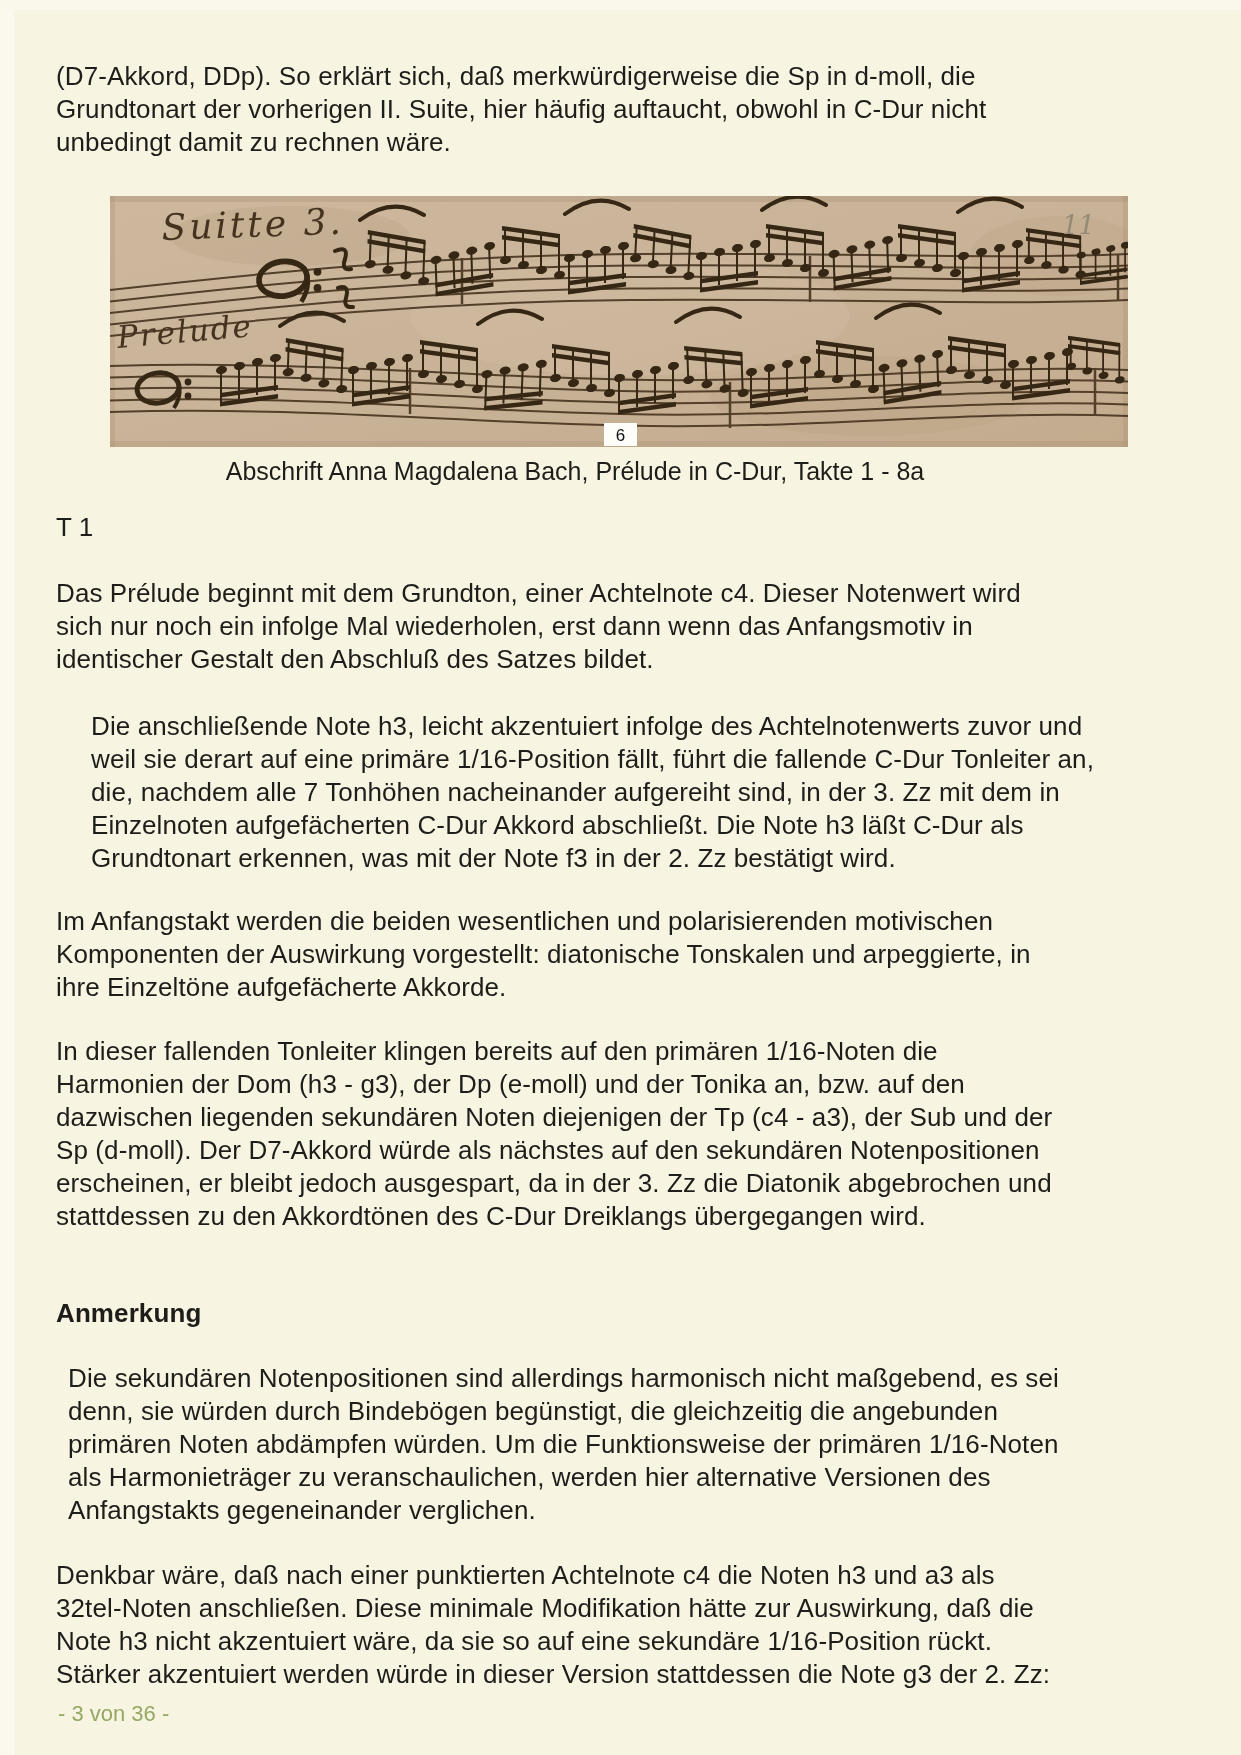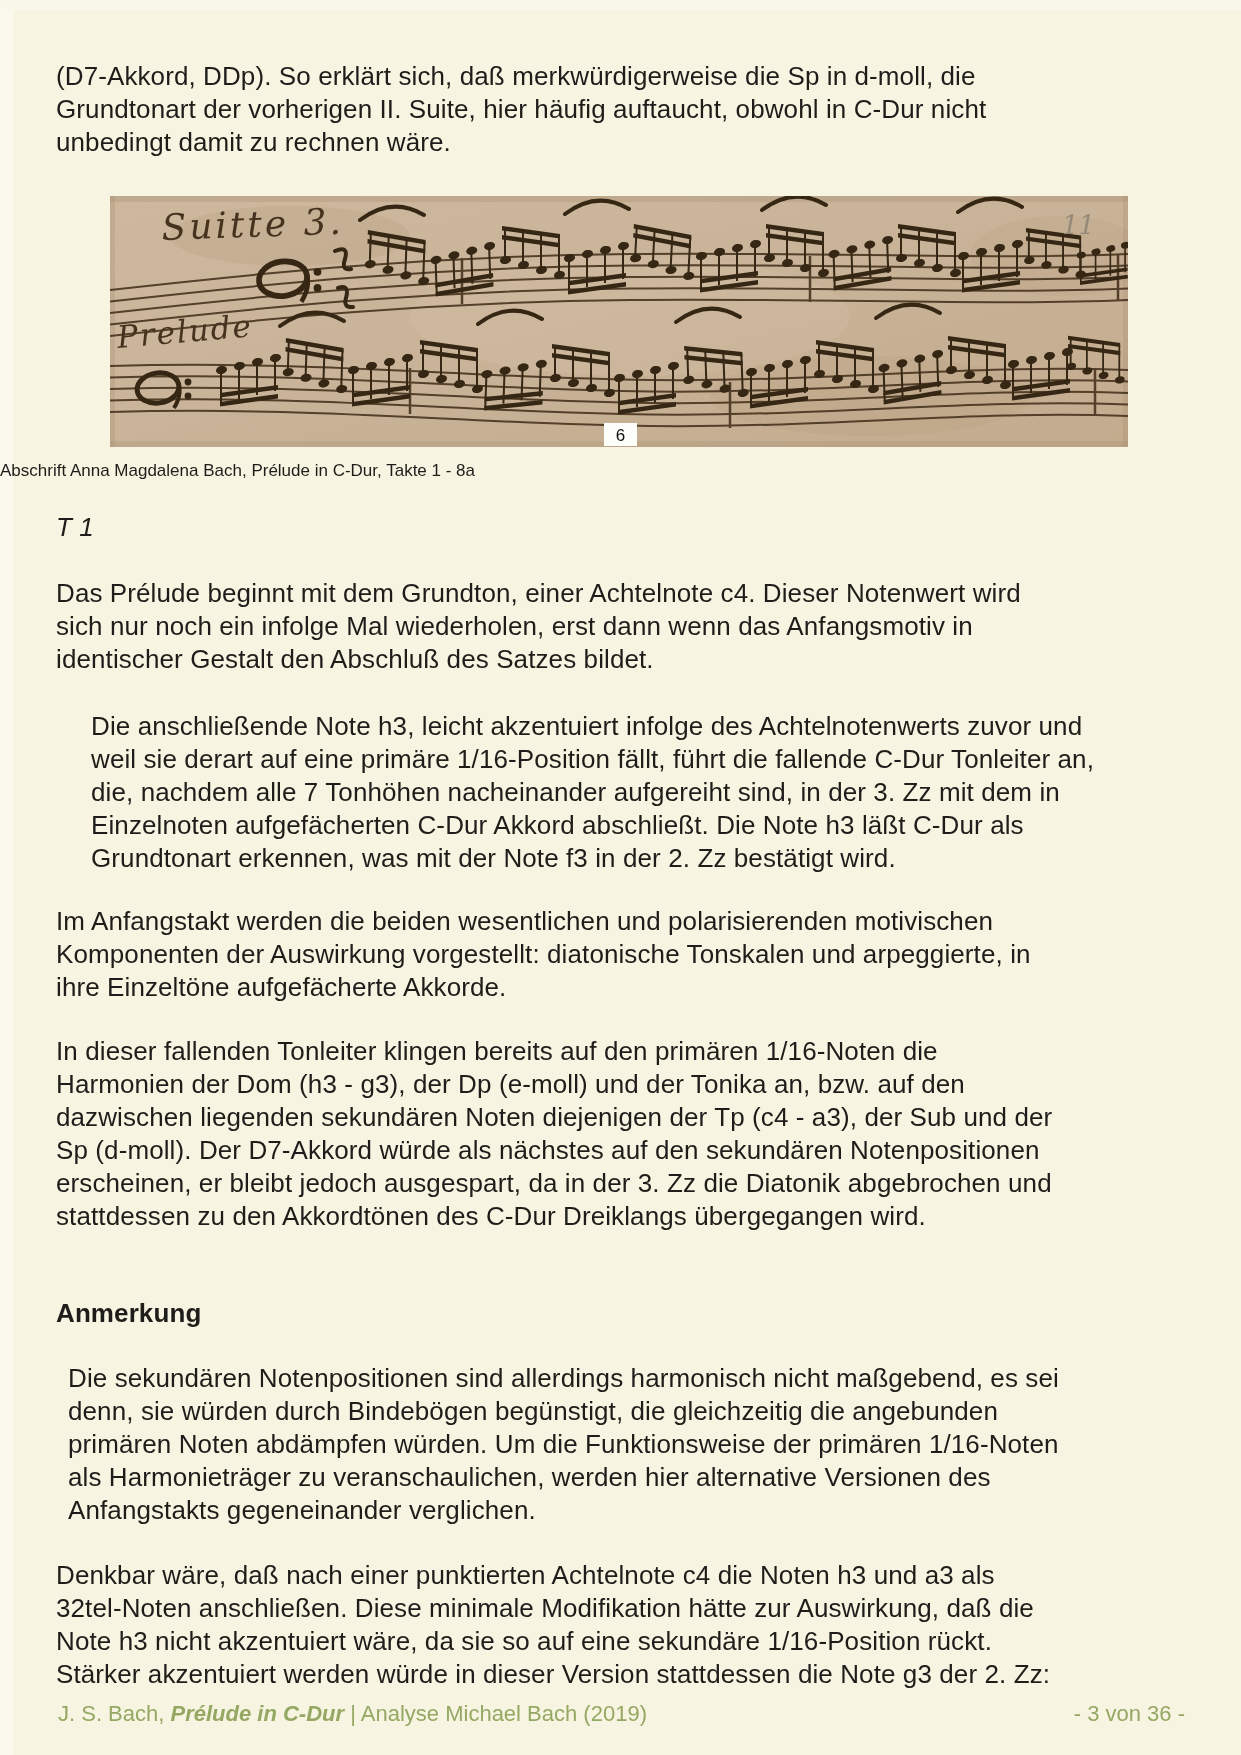--- a/index.html
+++ b/index.html
@@ -10,22 +10,22 @@
     color:#1e1d1a;
     position:relative;
     overflow:hidden;
   }
   .edge-left{position:absolute;left:0;top:0;width:14px;height:1755px;background:#fbf9ee;}
   .edge-top{position:absolute;left:0;top:0;width:1241px;height:10px;background:#faf8ea;}
   .blk{position:absolute;white-space:pre-line;font-size:26px;line-height:33px;letter-spacing:0.1px;}
   .intro{top:60px;left:56px;width:1140px;}
   .figure{position:absolute;top:196px;left:110px;width:1018px;height:251px;}
   .figure svg{display:block;}
-  .caption{position:absolute;top:455px;left:0;width:1150px;text-align:left;font-size:17px;line-height:32px;}
-  .h-t1{top:511px;left:56px;width:400px;font-style:italic;}
+  .caption{position:absolute;top:455px;left:0;width:1150px;text-align:center;font-size:25px;line-height:32px;}
+  .h-t1{top:511px;left:56px;width:400px;}
   .p1{top:577px;left:56px;width:1140px;}
   .p2{top:710px;left:56px;width:1140px;margin-left:35px;}
   .p3{top:905px;left:56px;width:1140px;}
   .p4{top:1035px;left:56px;width:1140px;}
   .h-anm{top:1297px;left:56px;width:600px;font-weight:bold;}
   .p5{top:1362px;left:68px;width:1140px;}
   .p6{top:1559px;left:56px;width:1140px;}
   .footer{
     position:absolute;top:1701px;left:0;width:1241px;
     display:flex;justify-content:space-between;align-items:baseline;
@@ -203,15 +203,14 @@
 denn, sie würden durch Bindebögen begünstigt, die gleichzeitig die angebunden
 primären Noten abdämpfen würden. Um die Funktionsweise der primären 1/16-Noten
 als Harmonieträger zu veranschaulichen, werden hier alternative Versionen des
 Anfangstakts gegeneinander verglichen.</div>
 <div class="blk p6">Denkbar wäre, daß nach einer punktierten Achtelnote c4 die Noten h3 und a3 als
 32tel-Noten anschließen. Diese minimale Modifikation hätte zur Auswirkung, daß die
 Note h3 nicht akzentuiert wäre, da sie so auf eine sekundäre 1/16-Position rückt.
 Stärker akzentuiert werden würde in dieser Version stattdessen die Note g3 der 2. Zz:</div>
 
 <div class="footer">
-  <div class="left"><span>J. S. Bach, </span><span class="worktitle">Prélude in C-Dur</span><span> | Analyse Michael Bach (2019)</span></div>
   <div class="right">- 3 von 36 -</div>
 </div>
 
 </body></html>

